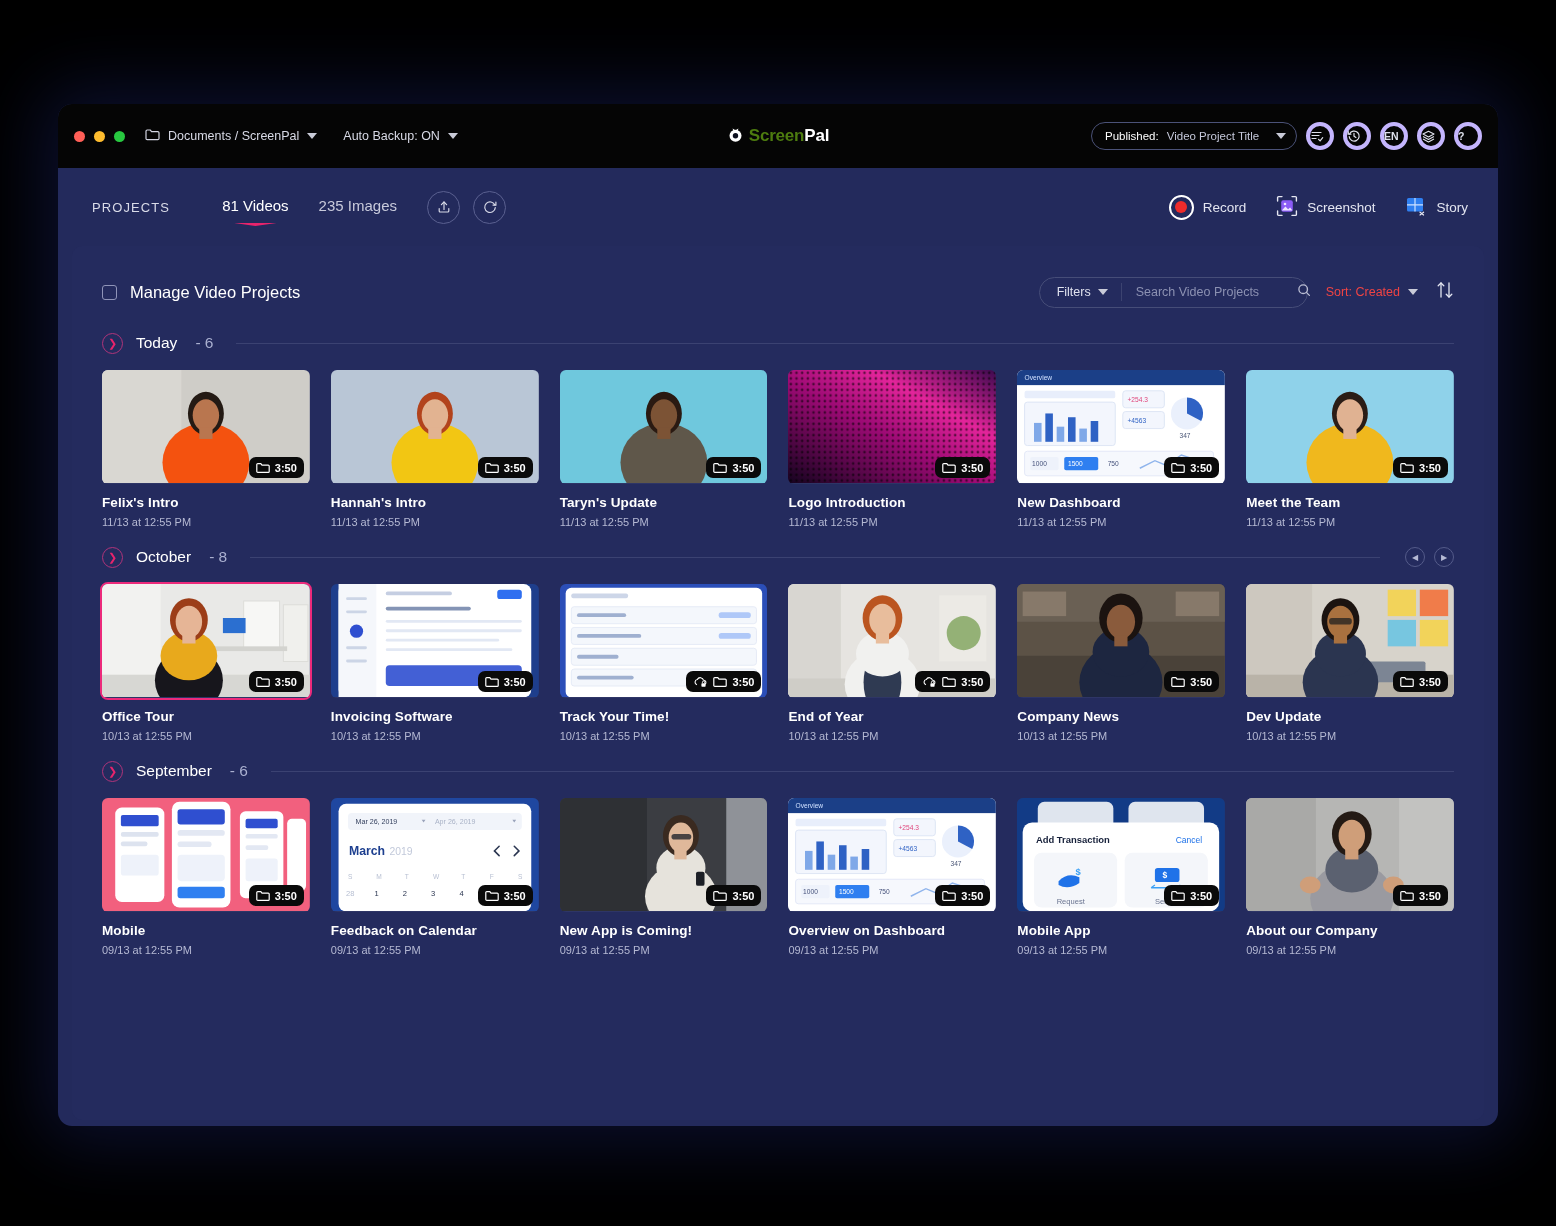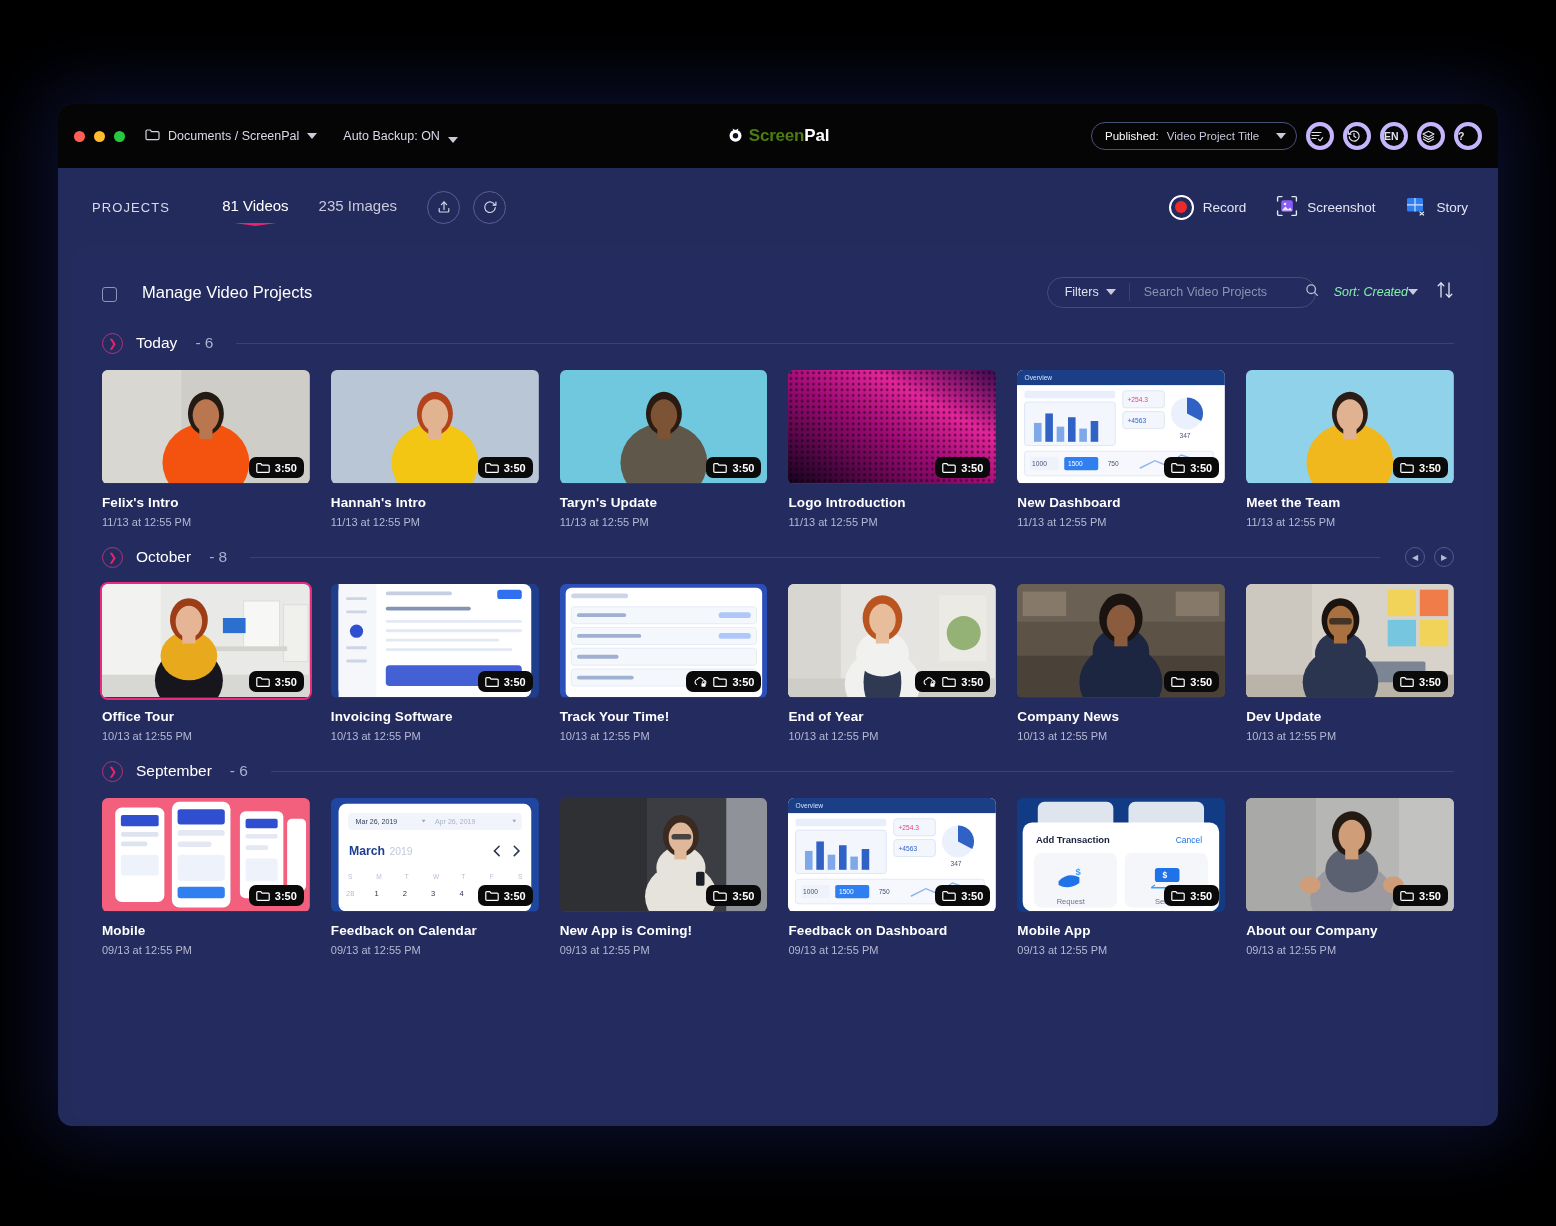--- a/index.html
+++ b/index.html
@@ -28,21 +28,21 @@
     align-items: center;
     padding: 0 16px;
   }
   .traffic { display: flex; gap: 9px; align-items: center; margin-right: 20px; }
   .tl { width: 11px; height: 11px; border-radius: 50%; }
   .tl.r { background: #ff5f57; }
   .tl.y { background: #febc2e; }
   .tl.g { background: #28c840; }
 
   .tb-item { display: flex; align-items: center; gap: 8px; color: #d8dae6; font-size: 12.5px; }
-  .tb-item + .tb-item { margin-left: 26px; align-items: flex-end; }
+  .tb-item + .tb-item { margin-left: 26px; }
   .caret { width: 0; height: 0; border-left: 5px solid transparent; border-right: 5px solid transparent; border-top: 6px solid #c9cbd8; }
 
   #logo-wrap {
     position: absolute; left: 0; right: 0; top: 0; bottom: 0;
     display: flex; align-items: center; justify-content: center;
     pointer-events: none;
   }
   #logo { display: flex; align-items: center; gap: 5px; pointer-events: auto; }
   .logo-text { font-size: 17px; font-weight: bold; letter-spacing: -0.2px; }
   .logo-screen { color: #4d7c0f; }
@@ -99,21 +99,21 @@
   #main-panel {
     margin: 0 14px 14px 14px;
     height: 874px;
     background: #242b5e;
     border-radius: 10px;
     padding: 24px 30px 0 30px;
     position: relative;
     overflow: hidden;
   }
   #manage-row { display: flex; align-items: center; height: 44px; }
-  #manage-left { display: flex; align-items: flex-end; gap: 25px; }
+  #manage-left { display: flex; align-items: center; gap: 13px; }
   #manage-check {
     width: 15px; height: 15px; border: 1.5px solid #8f94b8; border-radius: 3px; background: transparent;
   }
   #manage-title { color: #ffffff; font-size: 16.5px; }
 
   #manage-right { margin-left: auto; display: flex; align-items: center; gap: 18px; }
   #search-shell {
     display: flex; align-items: center;
     height: 31px; border: 1px solid #464d78; border-radius: 16px;
     background: transparent;
@@ -122,21 +122,21 @@
     display: flex; align-items: center; gap: 7px;
     padding: 0 13px 0 17px; color: #dfe1ee; font-size: 12.5px;
     border-right: 1px solid #3c4370; height: 18px;
   }
   #search-input-wrap { display: flex; padding: 0 11px 0 14px; width: 185px; }
   #search-input {
     flex: 1; background: transparent; border: 0; outline: none;
     color: #b9bcd2; font-size: 12.5px; font-family: "Liberation Sans", sans-serif;
   }
   #search-input::placeholder { color: #8c91b2; }
-  #sort-btn { display: flex; align-items: center; color: #86efac; font-size: 12.5px; font-style: italic; }
+  #sort-btn { display: flex; align-items: center; gap: 8px; color: #ef4444; font-size: 12.5px; }
   #sortdir-btn { color: #e4e6f1; }
 
   
   .section { margin-top: 14px; }
   .sec-head { display: flex; align-items: center; gap: 13px; height: 30px; }
   .sec-chev {
     width: 21px; height: 21px; border-radius: 50%; border: 1.5px solid #b0347a;
     display: flex; align-items: center; justify-content: center;
     color: #e8246c; font-size: 11px; line-height: 1;
   }
@@ -850,21 +850,21 @@
                 </svg>
                 <div class="badge">
                   <span>
                     <svg width="14" height="12" viewBox="0 0 14 12" fill="none" stroke="#ffffff" stroke-width="1.2">
                       <path d="M0.8 2.6A1 1 0 0 1 1.8 1.6h3l1.2 1.5h6.2a1 1 0 0 1 1 1v5.3a1 1 0 0 1-1 1H1.8a1 1 0 0 1-1-1z"></path>
                     </svg>
                   </span>
                   <span>3:50</span>
                 </div>
               </div>
-              <div class="card-title">Feedback on Dashboard</div>
+              <div class="card-title">Overview on Dashboard</div>
               <div class="card-date">09/13 at 12:55 PM</div>
             </div>
             <div class="card">
               <div class="thumb">
                 <svg class="ph" viewBox="0 0 220 120" preserveAspectRatio="none">
                   <rect width="220" height="120" fill="#123b86"></rect>
                   <rect x="22" y="4" width="80" height="34" rx="7" fill="#dfe5ee"></rect>
                   <rect x="118" y="4" width="80" height="34" rx="7" fill="#dfe5ee"></rect>
                   <rect x="6" y="26" width="208" height="94" rx="10" fill="#ffffff"></rect>
                   <text x="20" y="48" font-size="10" font-weight="bold" fill="#16203a" font-family="Liberation Sans">Add Transaction</text>

